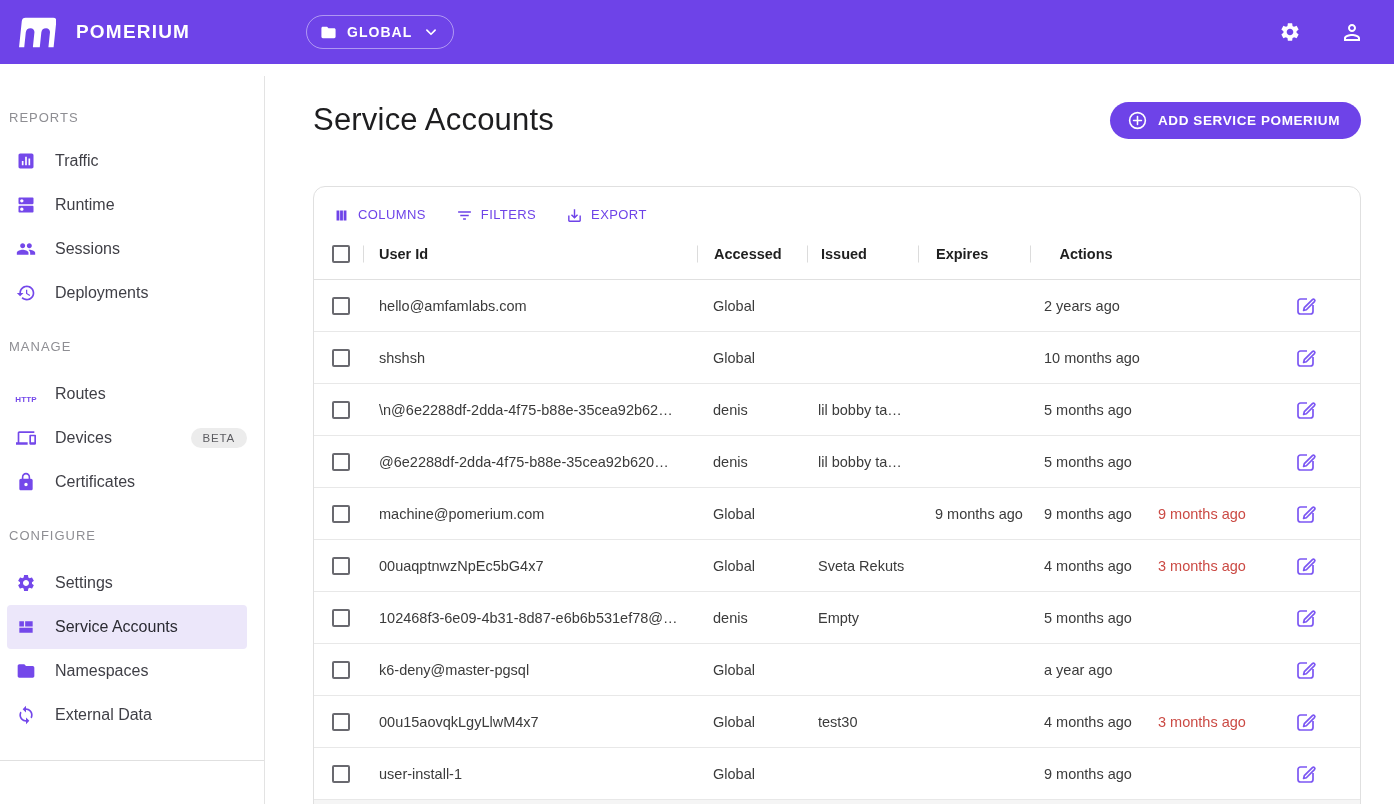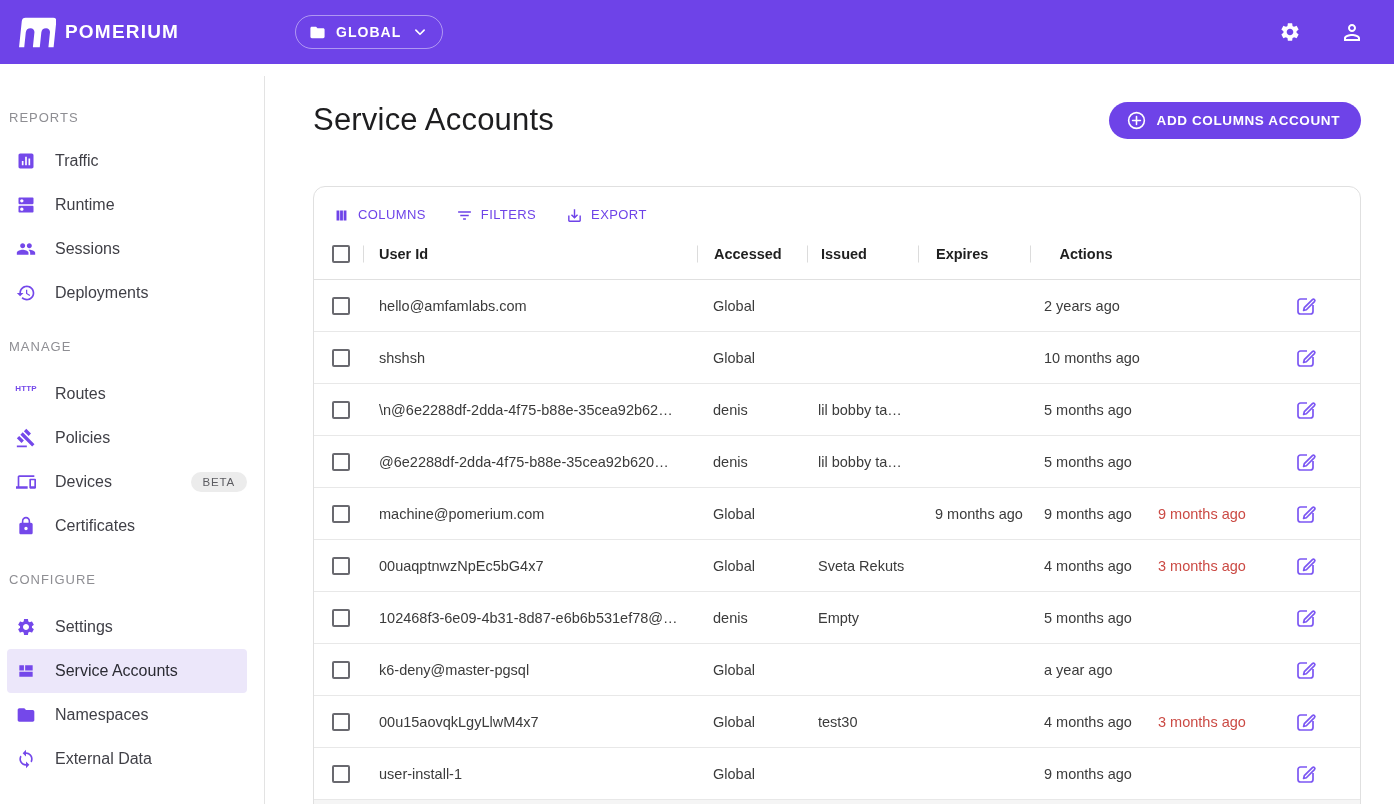--- a/index.html
+++ b/index.html
@@ -7,21 +7,21 @@
   body {
     width:1394px; height:804px; overflow:hidden; background:#fff;
     font-family:"Liberation Sans","DejaVu Sans",sans-serif; color:#2e2e2e;
     position:relative;
   }
   
   .topbar {
     position:absolute; top:0; left:0; width:1394px; height:64px;
     background:#6e43e8; display:flex; align-items:center; padding:0 14px 0 18px;
   }
-  .logo { display:flex; align-items:center; gap:9px; }
+  .logo { display:flex; align-items:center; gap:20px; }
   .logo svg { display:block; }
   .brand { color:#fff; font-size:19px; font-weight:700; letter-spacing:1.2px; }
   .ns-chip {
     margin-left:116px; height:34px; display:flex; align-items:center; gap:10px;
     border:1px solid rgba(255,255,255,.45); border-radius:17px; padding:0 13px;
     color:#fff; cursor:pointer; background:transparent;
   }
   .ns-chip .ns-label { font-size:14px; font-weight:600; letter-spacing:1px; }
   .topbar-spacer { flex:1; }
   .top-actions { display:flex; align-items:center; gap:22px; margin-right:8px; }
@@ -37,21 +37,21 @@
   .side-section-label {
     font-size:13px; color:#8e8e93; letter-spacing:1px; font-weight:500;
     margin:24px 0 18px 9px;
   }
   .side-section:first-child .side-section-label { margin:34px 0 14px 9px; }
   .side-item {
     height:44px; display:flex; align-items:center; margin:0 17px 0 7px;
     border-radius:4px; padding-left:9px; cursor:pointer;
   }
   .side-item.selected { background:#ece7fa; }
-  .side-icon { width:20px; height:20px; color:#7448ea; display:flex; align-items:flex-start; justify-content:center; flex:none; }
+  .side-icon { width:20px; height:20px; color:#7448ea; display:flex; align-items:flex-end; justify-content:center; flex:none; }
   .side-icon svg { width:20px; height:20px; display:block; }
   .http-ic { font-size:8px; font-weight:800; letter-spacing:.2px; color:#7448ea; }
   .side-label { margin-left:19px; font-size:16px; color:#3f3f46; }
   .side-item.selected .side-label { color:#2b2b33; }
   .beta {
     margin-left:auto; background:#ececec; color:#5c5c61; font-size:11.5px;
     letter-spacing:.8px; border-radius:12px; padding:4px 12px;
   }
   .side-divider { border-top:1px solid #e0e0e0; margin-top:23px; }
 
@@ -193,28 +193,20 @@
           <div class="side-section-label">MANAGE</div>
           <div class="side-item">
             <span class="side-icon">
               <span class="http-ic">HTTP</span>
             </span>
             <span class="side-label">Routes</span>
           </div>
           <div class="side-item">
             <span class="side-icon">
               <svg viewBox="0 0 24 24">
-                <path fill="currentColor" d="M1 21h12v2H1v-2zM5.24 8.07l2.83-2.83 14.14 14.14-2.83 2.83L5.24 8.07zM12.32 1l5.66 5.66-2.83 2.83-5.66-5.66L12.32 1zM3.83 9.48l5.66 5.66-2.83 2.83L1 12.31l2.83-2.83z"></path>
-              </svg>
-            </span>
-            <span class="side-label">Policies</span>
-          </div>
-          <div class="side-item">
-            <span class="side-icon">
-              <svg viewBox="0 0 24 24">
                 <path fill="currentColor" d="M4 6h18V4H4c-1.1 0-2 .9-2 2v11H0v3h14v-3H4V6zm19 2h-6c-.55 0-1 .45-1 1v10c0 .55.45 1 1 1h6c.55 0 1-.45 1-1V9c0-.55-.45-1-1-1zm-1 9h-4v-7h4v7z"></path>
               </svg>
             </span>
             <span class="side-label">Devices</span>
             <span class="beta">BETA</span>
           </div>
           <div class="side-item">
             <span class="side-icon">
               <svg viewBox="0 0 24 24">
                 <path fill="currentColor" d="M18 8h-1V6c0-2.76-2.24-5-5-5S7 3.24 7 6v2H6c-1.1 0-2 .9-2 2v10c0 1.1.9 2 2 2h12c1.1 0 2-.9 2-2V10c0-1.1-.9-2-2-2zm-6 9c-1.1 0-2-.9-2-2s.9-2 2-2 2 .9 2 2-.9 2-2 2zm3.1-9H8.9V6c0-1.71 1.39-3.1 3.1-3.1 1.71 0 3.1 1.39 3.1 3.1v2z"></path>
@@ -265,21 +257,21 @@
   <main class="main">
     <div class="page-head">
       <h1 class="page-title">Service Accounts</h1>
       <button class="add-btn">
         <span style="display:flex">
           <svg width="21" height="21" viewBox="0 0 24 24">
               <circle cx="12" cy="12" r="9" fill="none" stroke="#fff" stroke-width="1.8"></circle>
               <path d="M12 7.5v9M7.5 12h9" stroke="#fff" stroke-width="1.8" stroke-linecap="round"></path>
             </svg>
         </span>
-        <span>ADD COLUMNS ACCOUNT</span>
+        <span>ADD SERVICE POMERIUM</span>
       </button>
     </div>
 
     <div class="card">
       <div class="toolbar">
         <button class="tool-btn">
           <span style="display:flex">
             <svg viewBox="0 0 24 24">
                 <path fill="#6e43e8" d="M5 5h4v14H5zM10 5h4v14h-4zM15 5h4v14h-4z"></path>
               </svg>

